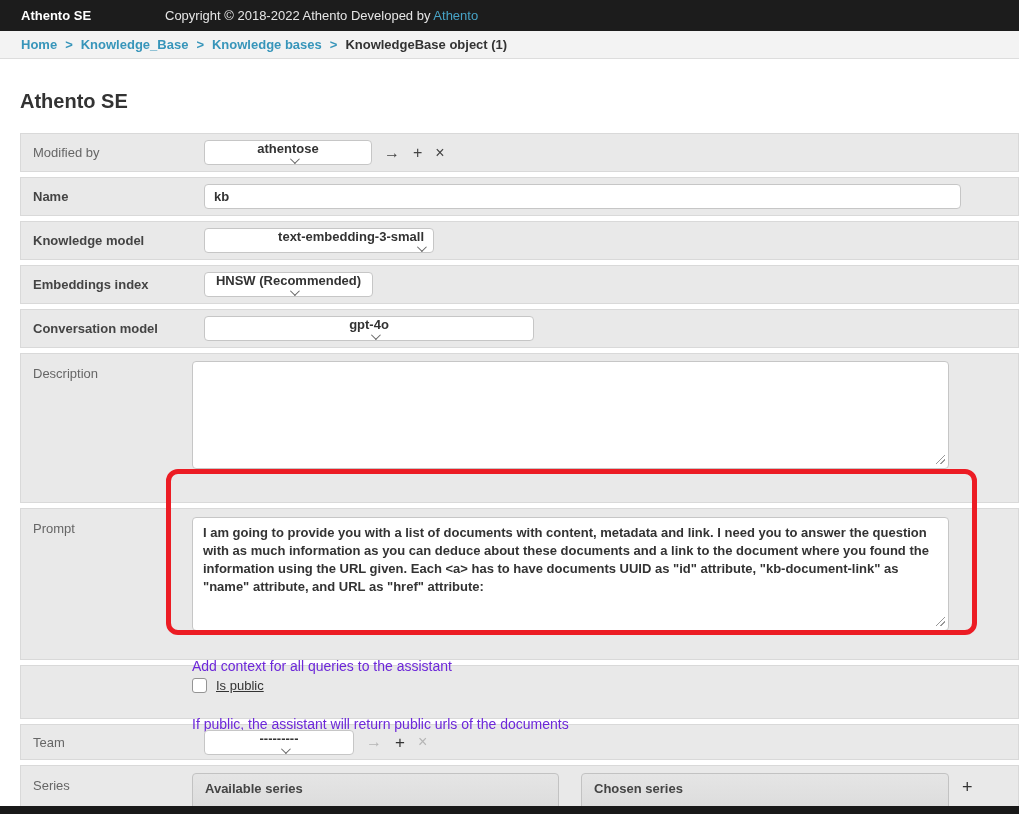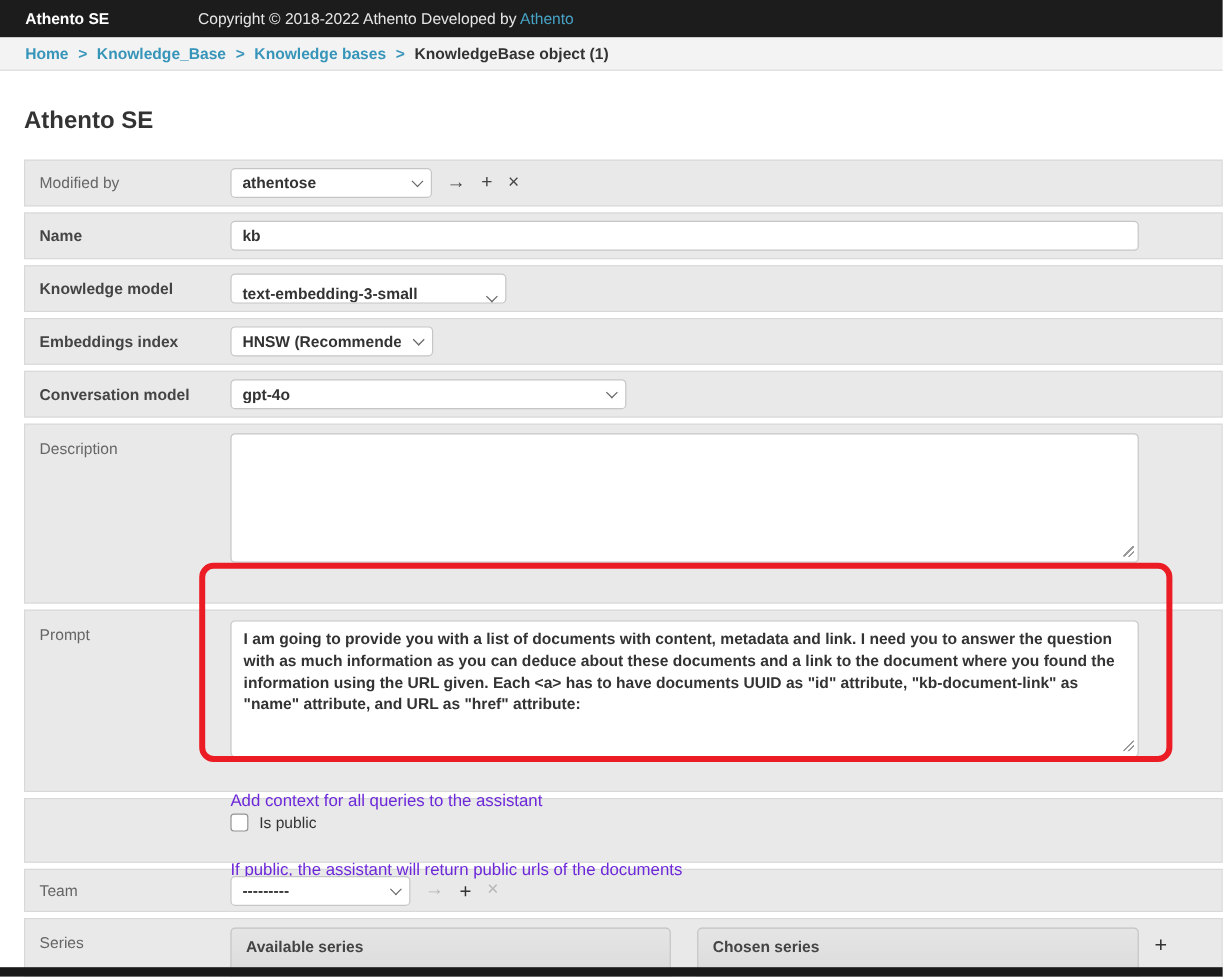--- a/index.html
+++ b/index.html
@@ -80,21 +80,21 @@
     margin-bottom:5px;
     min-height:39px;
   }
   .row-label {
     width:171px;
     flex:0 0 171px;
     padding:12px 0 0 12px;
     font-size:13px;
     color:#666;
   }
-  .form-row.v-center { align-items:center; }
+  .form-row.v-center { align-items:center;gap:12px; }
   .form-row.v-center .row-label { padding-top:0; }
   .row-label.required { font-weight:bold; color:#444; }
   .row-field {
     flex:1;
     display:flex;
     align-items:center;
   }
   .form-row.v-top .row-field {
     display:block;
     padding-top:7px;
@@ -106,20 +106,21 @@
     align-items:center;
     height:25px;
     background:#ffffff;
     border:1px solid #c6c6c6;
     border-radius:4px;
     padding:0 9px;
     font-size:13px;
     font-weight:bold;
     color:#333;
     cursor:default;
+    flex-direction:column;
   }
   .sel .sel-value { flex:1; white-space:nowrap; overflow:hidden; }
   .chevron {
     display:inline-block;
     width:7px; height:7px;
     border-right:1.6px solid #666;
     border-bottom:1.6px solid #666;
     transform:rotate(45deg) translateY(-2px);
     margin-left:10px;
     flex:0 0 auto;
@@ -177,21 +178,21 @@
     gap:13px;
     margin-left:12px;
     font-size:16px;
   }
   .rel-icons .ic { cursor:pointer; line-height:1; }
   .ic-dark { color:#444; }
   .ic-light { color:#b5b5b5; }
   .ic-plus-dark { color:#333; font-size:17px; }
 
   
-  .checkbox-line { display:flex; align-items:center; }
+  .checkbox-line { display:flex; align-items:center;text-decoration:underline; }
   input[type=checkbox] {
     width:15px; height:15px;
     appearance:none;
     -webkit-appearance:none;
     background:#fff;
     border:1px solid #949494;
     border-radius:3px;
     margin:0 9px 0 0;
   }
   .cb-label { font-size:13px; color:#333; }

